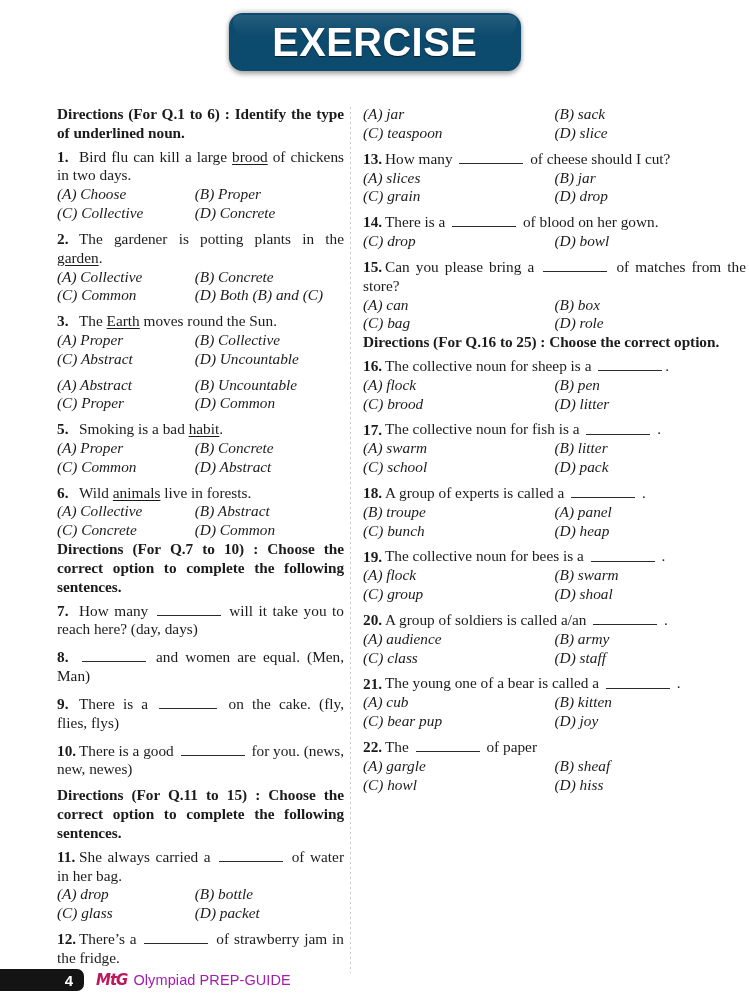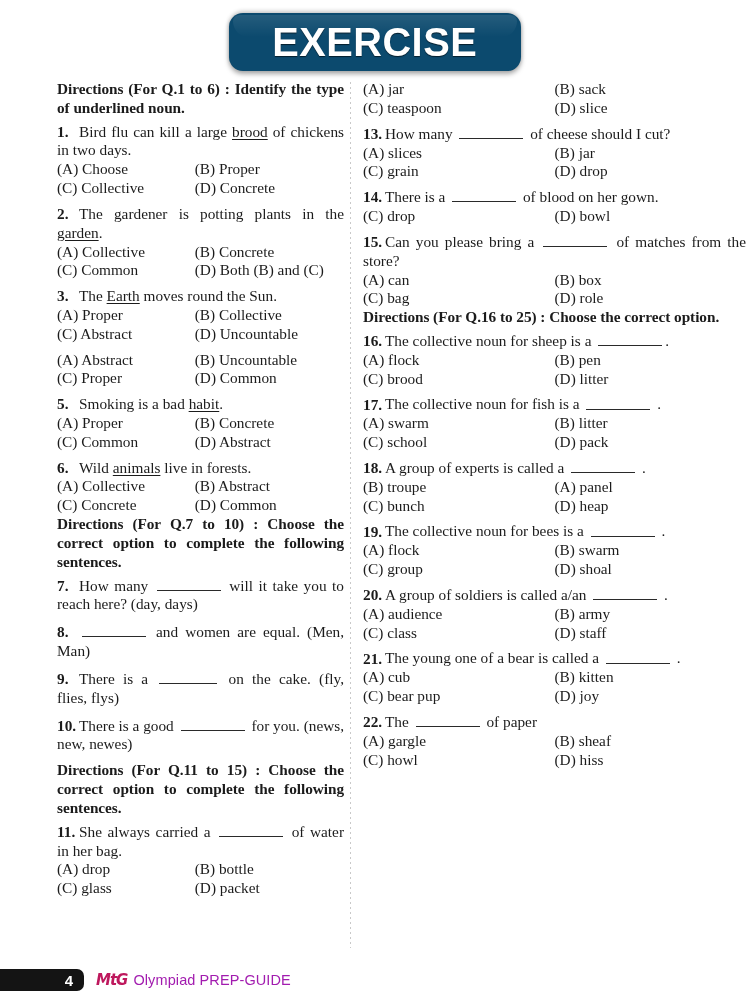--- a/index.html
+++ b/index.html
@@ -50,21 +50,21 @@
     font-size: 41px;
     letter-spacing: 0.5px;
     line-height: 1;
     transform: scaleX(0.97);
     text-shadow: 0 1px 1px rgba(0,0,0,0.6);
   }
 
   
   #columns {
     position: absolute;
-    left: 0; top: 80px;
+    left: 0; top: 105px;
     width: 749px;
     height: 868px;
     display: flex;
   }
   .col {
     position: relative;
     font-size: 15.3px;
     line-height: 1.23;
   }
   #col-left  { width: 350px; padding-left: 57px; padding-right: 6px; }
@@ -94,20 +94,21 @@
   }
   .qtext .qnum {
     font-weight: bold;
     display: inline-block;
     min-width: 22px;
   }
   .opts {
     display: flex;
     width: 100%;
     margin: 0;
+    font-style: italic;
   }
   .opt { white-space: nowrap; }
   #col-left .opt  { width: 48%; }
   #col-right .opt { width: 50%; }
 
   .gap-sm { height: 7px; }
   .gap-xs { height: 2px; }
   .gap-md { height: 9px; }
 
   u.ul { text-decoration: underline; text-underline-offset: 2px; }
@@ -291,20 +292,23 @@
         <span class="opt">(A) drop</span>
         <span class="opt">(B) bottle</span>
       </div>
       <div class="opts">
         <span class="opt">(C) glass</span>
         <span class="opt">(D) packet</span>
       </div>
     </div>
     <div class="gap-sm"></div>
 
+    <div class="qblock">
+      <p class="qtext"><span class="qnum">12.</span><span>There’s a </span><span class="blank b-md"></span><span> of strawberry jam in the fridge.</span></p>
+    </div>
 
   </div>
 
   <div id="divider"></div>
 
   <div class="col" id="col-right">
 
     <div class="qblock">
       <div class="opts">
         <span class="opt">(A) jar</span>

